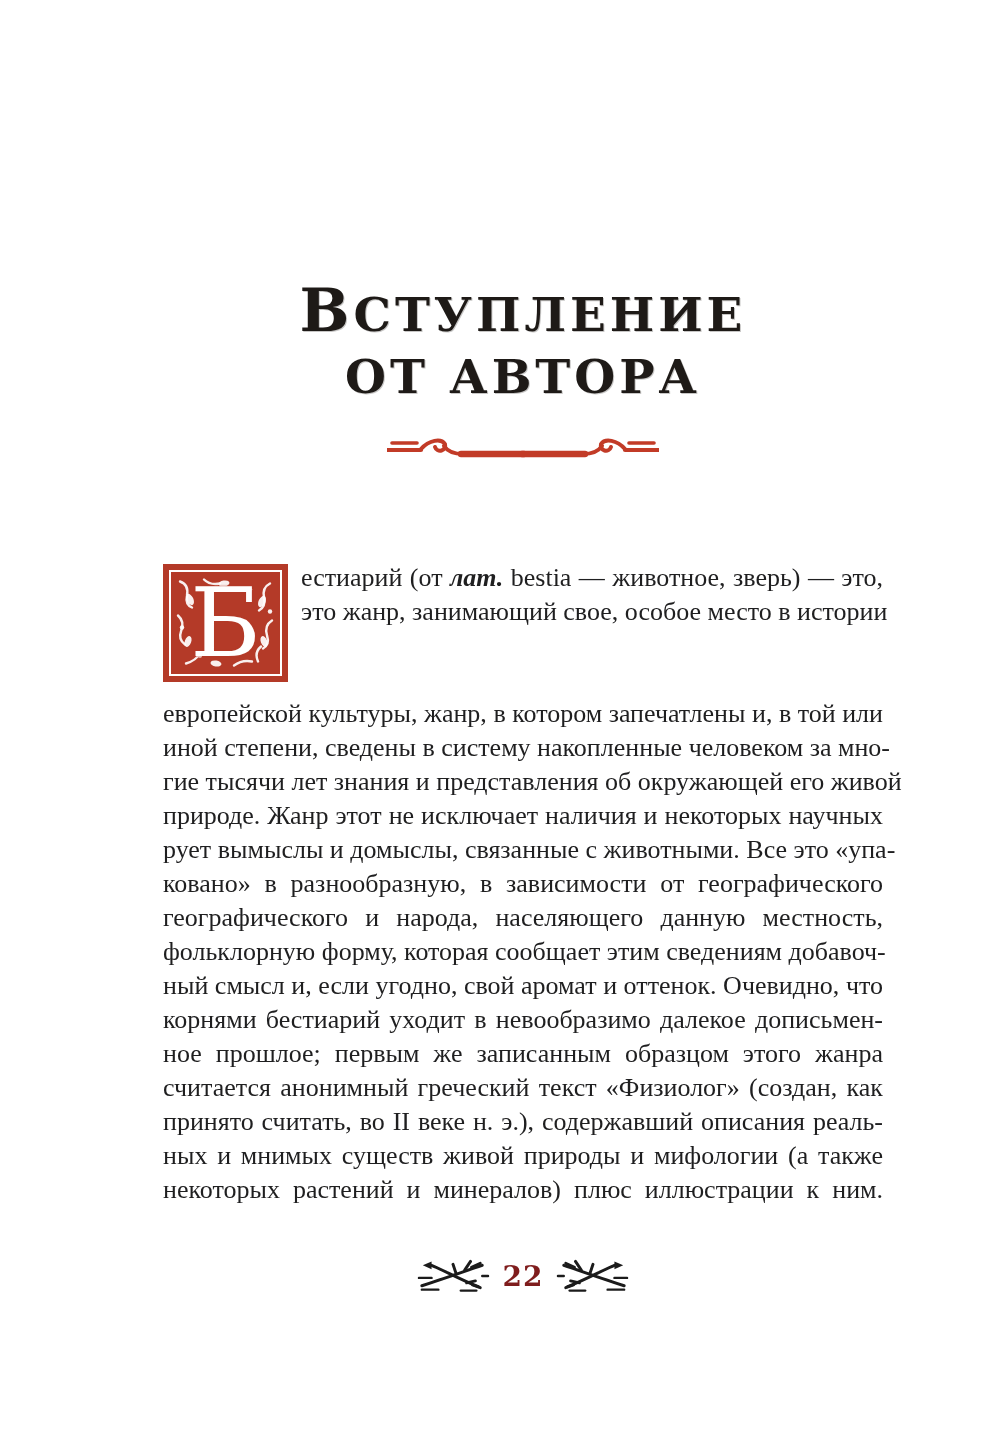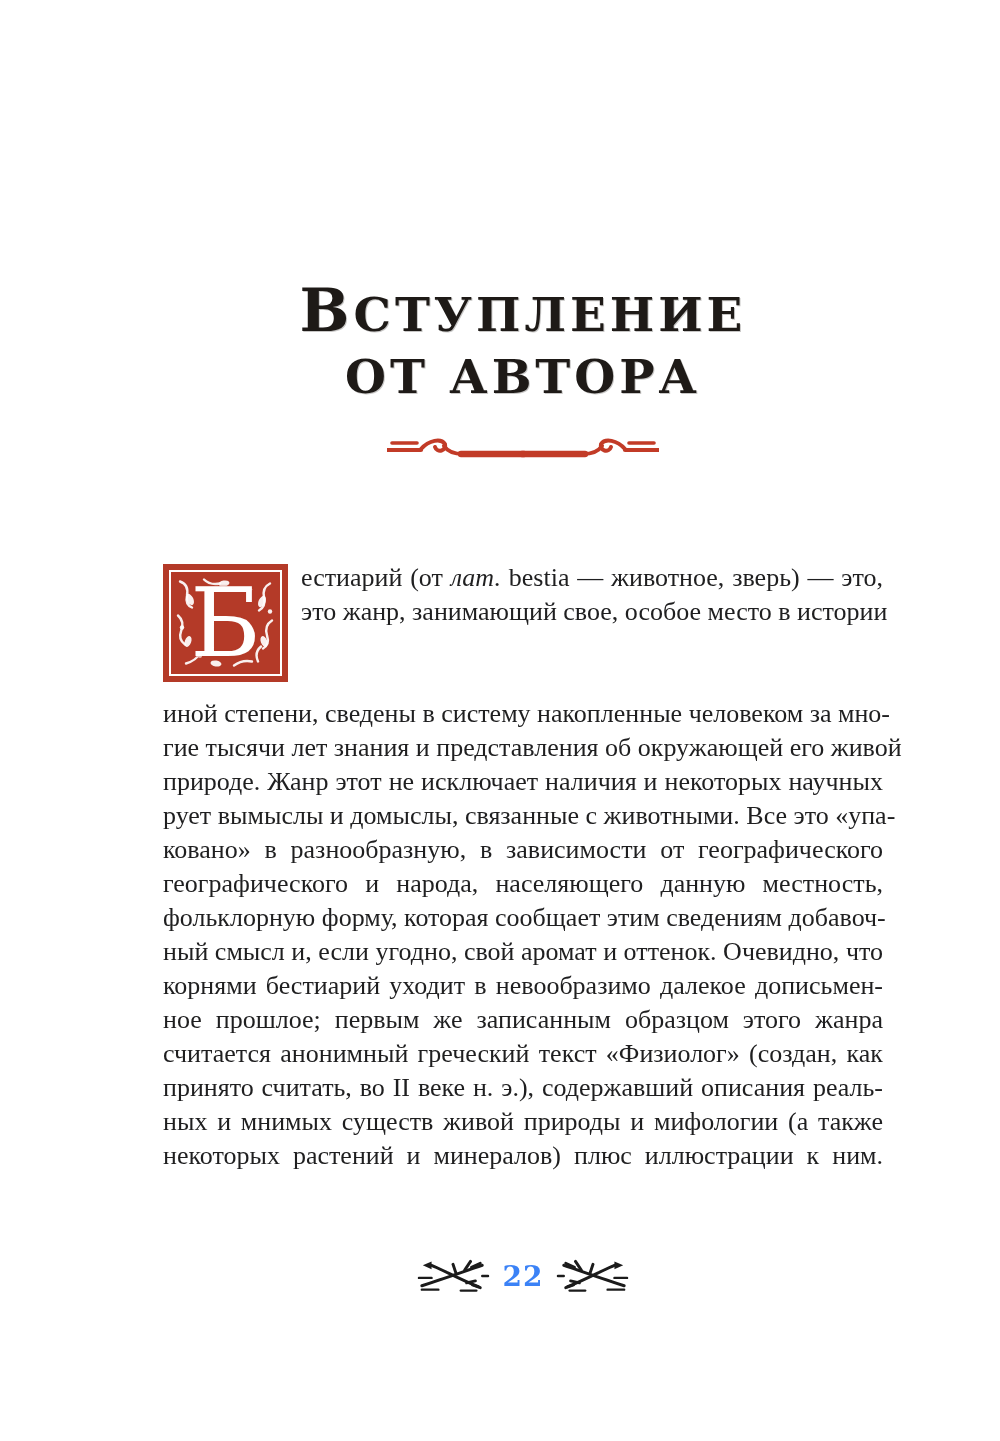--- a/index.html
+++ b/index.html
@@ -52,21 +52,21 @@
     font-size: 26px;
     line-height: 34px;
     color: #1f1f20;
   }
   .line {
     text-align: justify;
     text-align-last: justify;
     height: 34px;
     white-space: nowrap;
   }
-  .it { font-style: italic; }
+  .it { font-style: italic; font-weight: bold; }
 
   .opening {
     position: relative;
     padding-left: 138px;
     min-height: 136px;
     box-sizing: border-box;
   }
 
   
   .dropcap {
@@ -115,21 +115,21 @@
     width: 1000px;
     display: flex;
     justify-content: center;
     align-items: center;
     gap: 13px;
   }
   .pagenum {
     font-family: "DejaVu Serif", serif;
     font-weight: 700;
     font-size: 28px;
-    color: #3b82f6;
+    color: #7f1d1d;
     letter-spacing: 1px;
   }
   .flip { transform: scaleX(-1); }
 </style>
 </head>
 <body>
 
 <div class="page">
 
   <header class="title-block">
@@ -190,20 +190,21 @@
             </svg>
             <span class="dc-letter">Б</span>
           </div>
         </div>
       </div>
 
       <div class="line"><span>естиарий (от </span><span class="it">лат.</span><span> bestia — животное, зверь) — это,</span></div>
       <div class="line">это жанр, занимающий свое, особое место в истории</div>
     </div>
 
+    <div class="line">европейской культуры, жанр, в котором запечатлены и, в той или</div>
     <div class="line">иной степени, сведены в систему накопленные человеком за мно-</div>
     <div class="line">гие тысячи лет знания и представления об окружающей его живой</div>
     <div class="line">природе. Жанр этот не исключает наличия и некоторых научных</div>
     <div class="line">рует вымыслы и домыслы, связанные с животными. Все это «упа-</div>
     <div class="line">ковано» в разнообразную, в зависимости от географического</div>
     <div class="line">географического и  народа, населяющего данную местность,</div>
     <div class="line">фольклорную форму, которая сообщает этим сведениям добавоч-</div>
     <div class="line">ный смысл и, если угодно, свой аромат и оттенок. Очевидно, что</div>
     <div class="line">корнями бестиарий уходит в невообразимо далекое дописьмен-</div>
     <div class="line">ное прошлое; первым же записанным образцом этого жанра</div>

